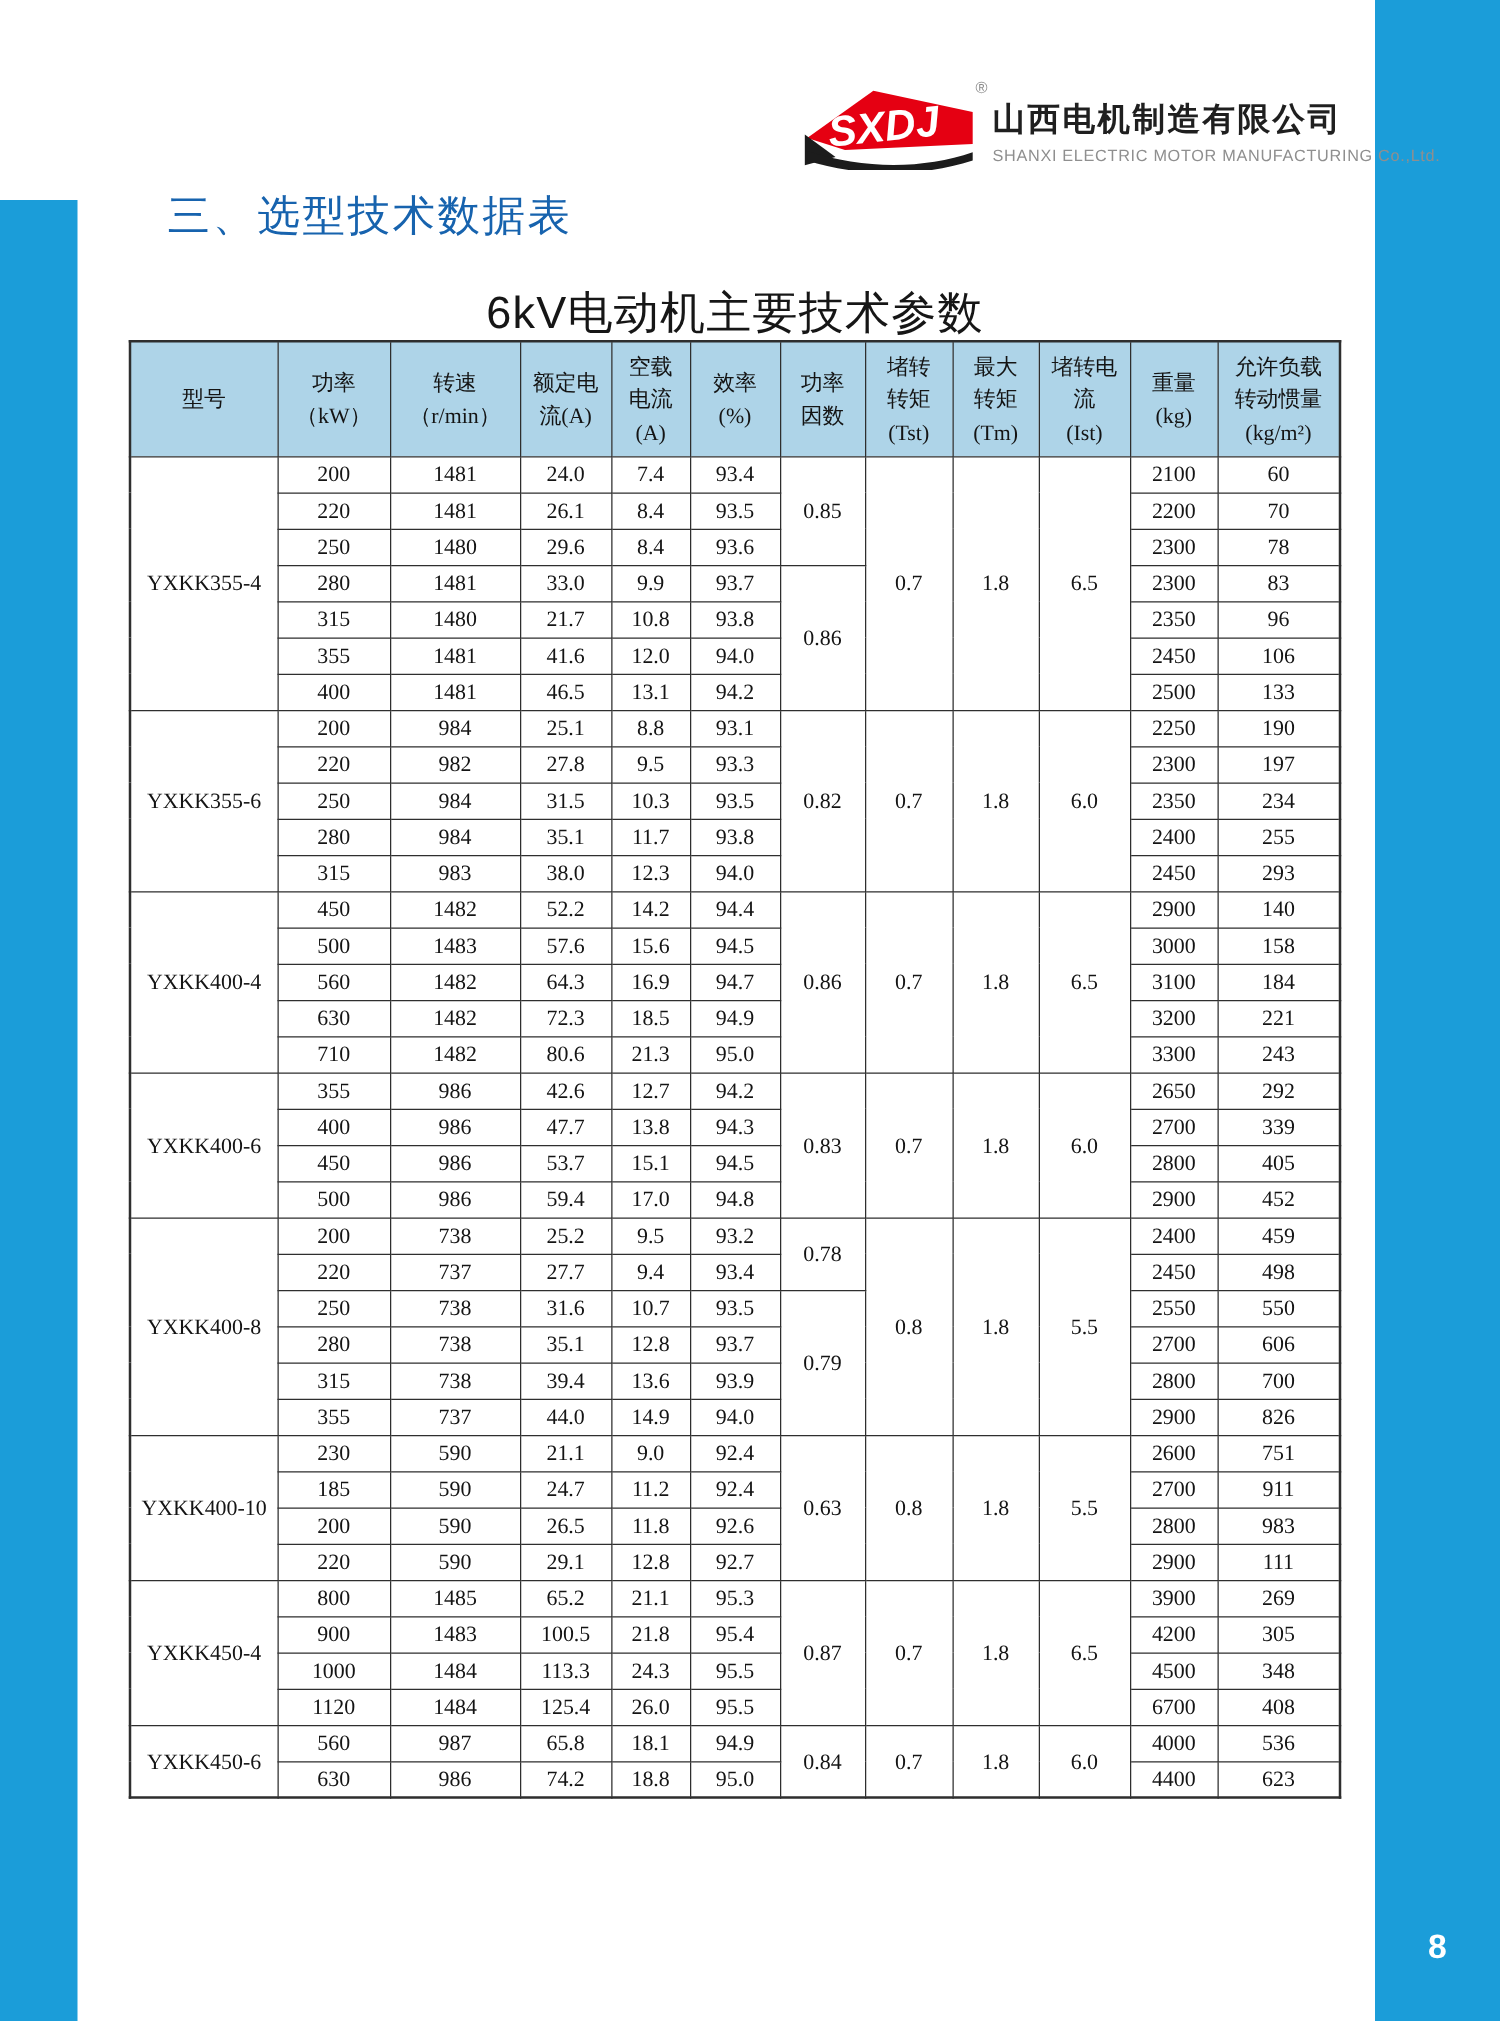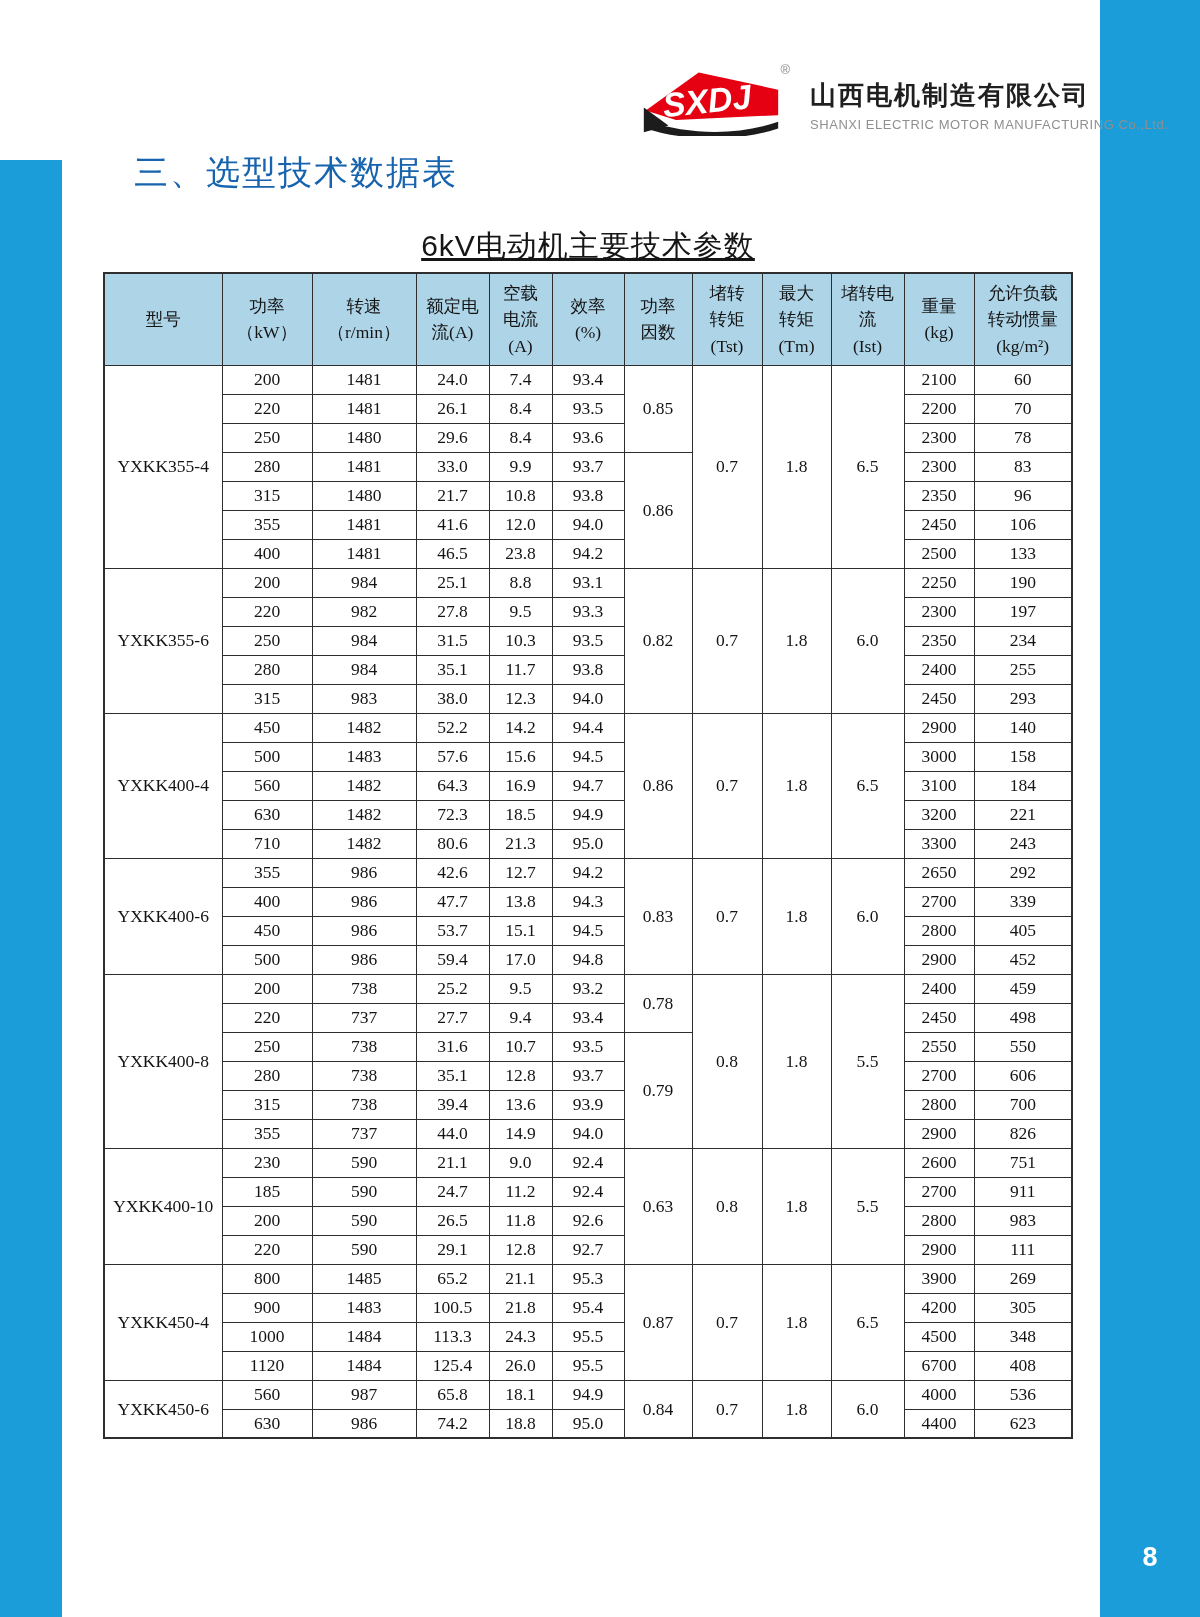--- a/index.html
+++ b/index.html
@@ -8,28 +8,28 @@
   .page { position:relative; width:1200px; height:1617px; background:#ffffff; overflow:hidden; }
 
   .stripe-left  { position:absolute; left:0;  top:160px; width:62px;  height:1457px; background:#1b9dd9; }
   .stripe-right { position:absolute; right:0; top:0;     width:100px; height:1617px; background:#1b9dd9; }
   .page-number  { position:absolute; left:0; bottom:44px; width:100%; text-align:center;
                   color:#ffffff; font-size:27px; font-weight:bold; }
 
   .logo { position:absolute; left:640px; top:66px; display:flex; align-items:flex-start; }
   .logo-mark { position:relative; width:142px; height:70px; flex:0 0 auto; }
   .logo-reg  { position:absolute; right:-8px; top:-4px; font-size:13px; color:#8a8a8a; }
-  .logo-txt  { margin-left:28px; padding-top:12px; white-space:nowrap; }
+  .logo-txt  { margin-left:12px; padding-top:12px; white-space:nowrap; }
   .logo-cn   { font-size:26px; font-weight:bold; color:#1f1f1f; letter-spacing:2px; }
   .logo-en   { font-size:13px; color:#8f8f8f; letter-spacing:0.55px; margin-top:4px; }
 
   .section-heading { position:absolute; left:134px; top:150px; font-size:34px; font-weight:normal;
                      color:#1763ae; letter-spacing:2px; }
   .table-title { position:absolute; left:103px; top:226px; width:970px; text-align:center;
-                 font-size:30px; color:#161616; letter-spacing:1px;text-decoration:underline; }
+                 font-size:36px; color:#161616; letter-spacing:1px; }
 
   table.spec { position:absolute; left:103px; top:272px; width:970px;
                border-collapse:collapse; table-layout:fixed;
                font-family:"Liberation Serif","DejaVu Serif",serif; color:#141414;
                border:2.5px solid #2e2e2e; }
   .spec th, .spec td { border:1.6px solid #2e2e2e; text-align:center; vertical-align:middle; }
   .spec th { background:#aed4e8; font-weight:normal; font-size:17.5px; line-height:1.5; padding:6px 2px; }
   .spec td { font-size:17.5px; height:29px; padding:0 2px; }
 
   .c1{width:118px}.c2{width:90px}.c3{width:104px}.c4{width:73px}.c5{width:63px}.c6{width:72px}
@@ -195,21 +195,21 @@
           <td>41.6</td>
           <td>12.0</td>
           <td>94.0</td>
           <td>2450</td>
           <td>106</td>
         </tr>
         <tr>
           <td>400</td>
           <td>1481</td>
           <td>46.5</td>
-          <td>23.8</td>
+          <td>13.1</td>
           <td>94.2</td>
           <td>2500</td>
           <td>133</td>
         </tr>
         <tr>
           <td rowspan="5">YXKK355-6</td>
           <td>200</td>
           <td>984</td>
           <td>25.1</td>
           <td>8.8</td>

